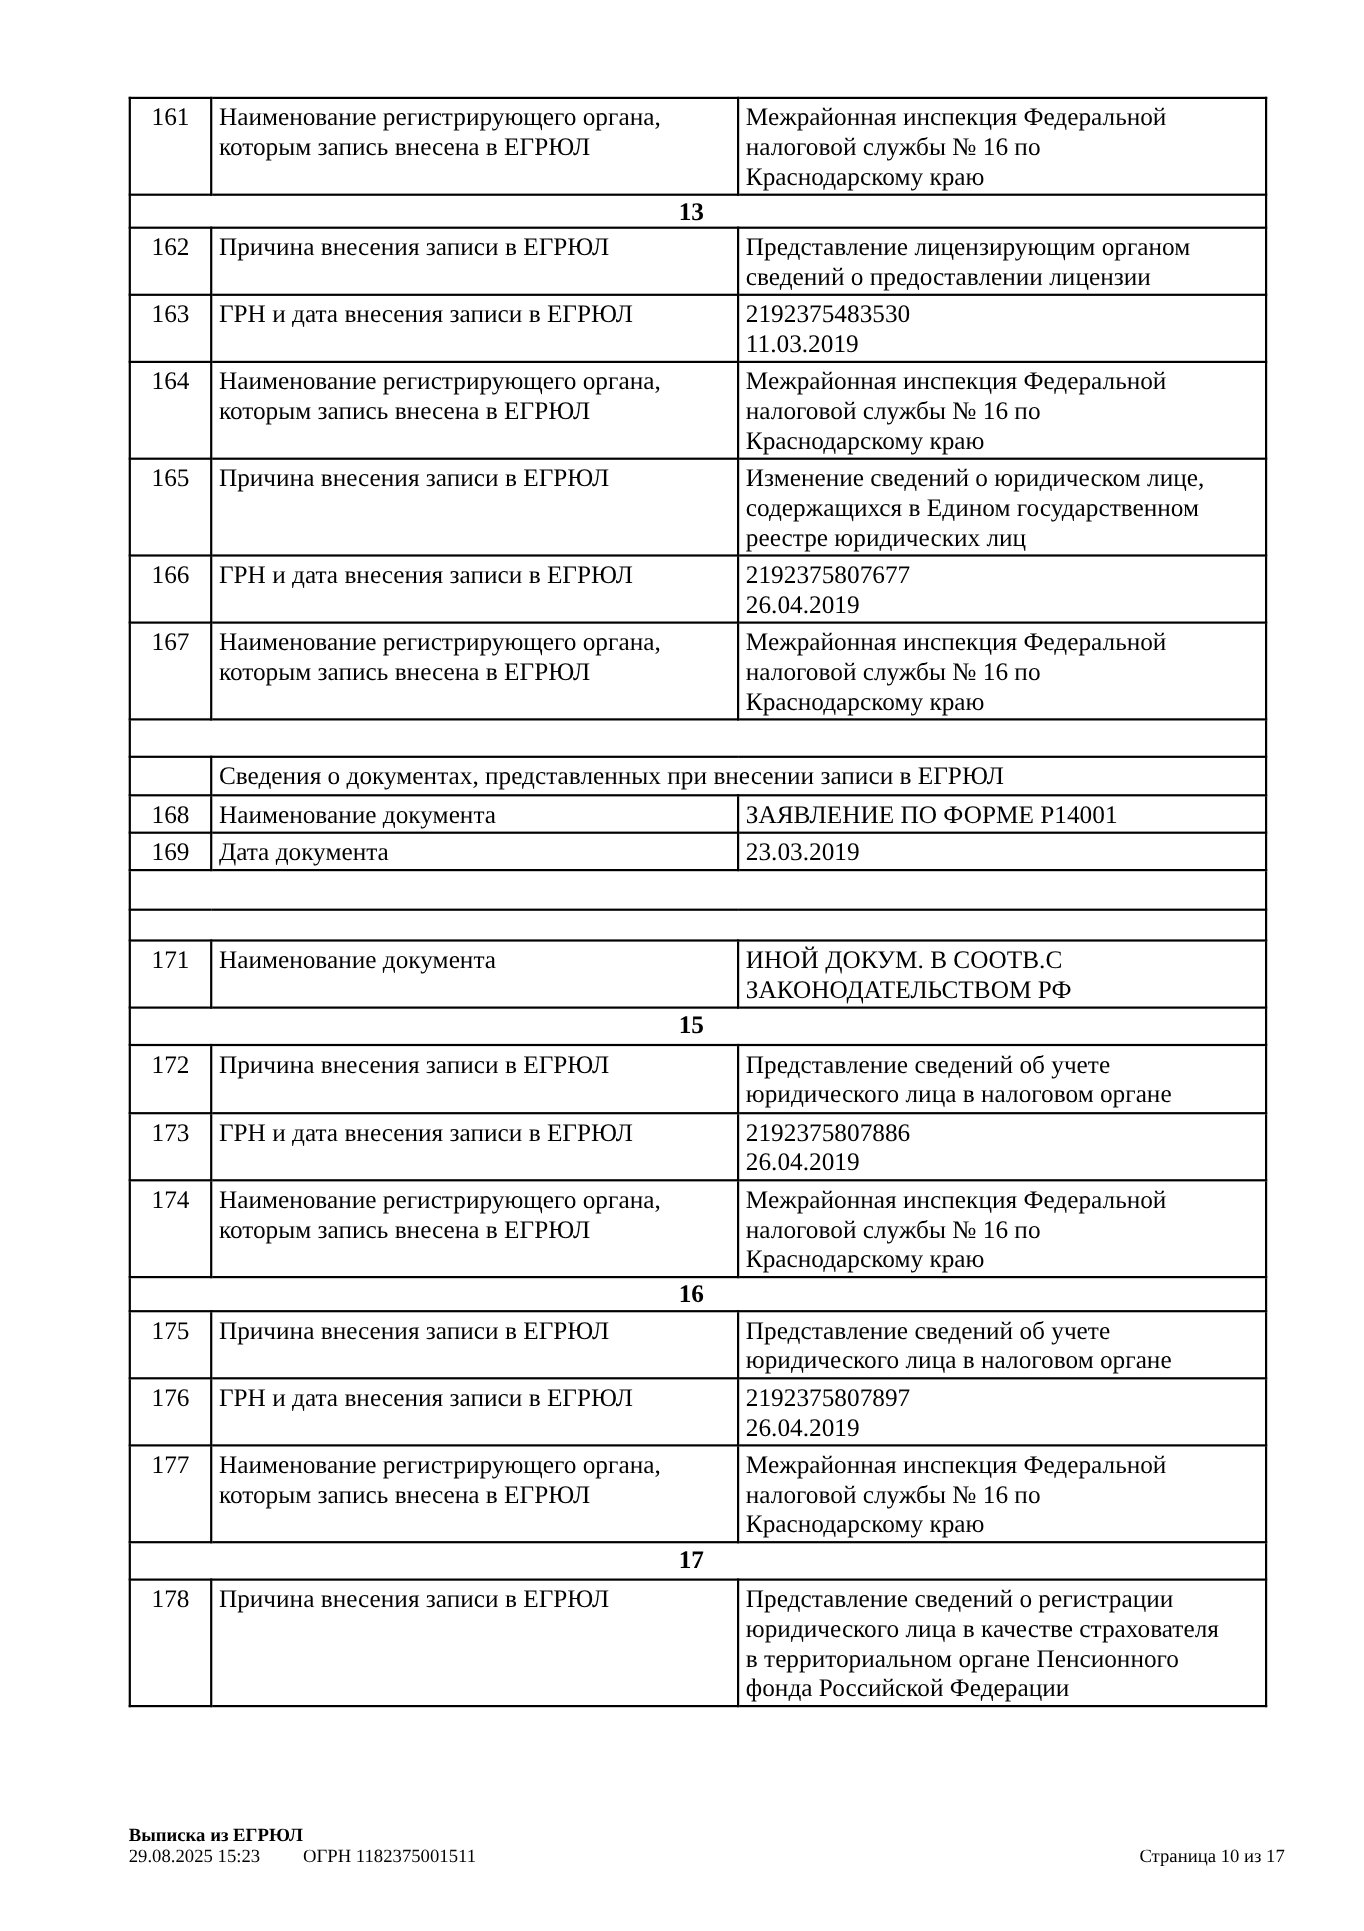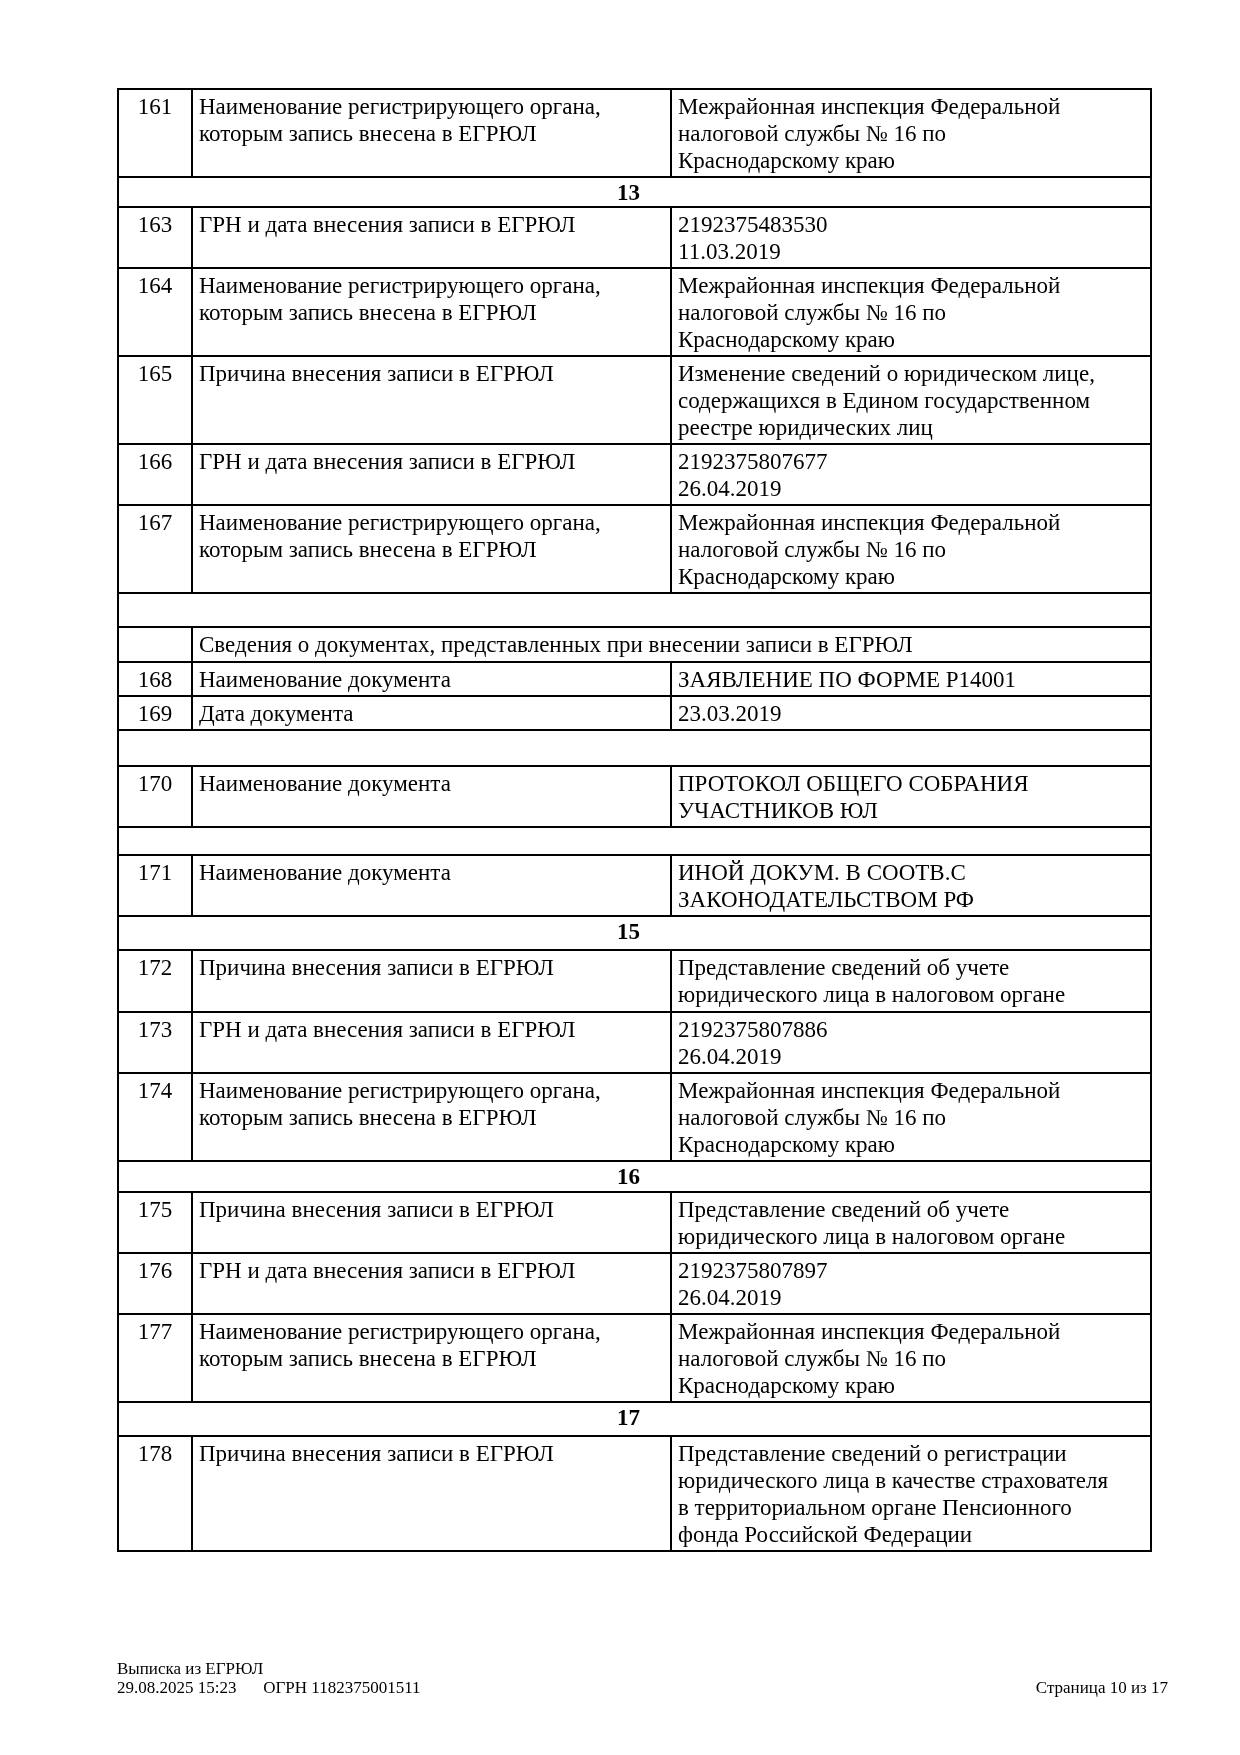--- a/index.html
+++ b/index.html
@@ -57,21 +57,21 @@
     position: absolute;
     left: 117px;
     right: 72px;
     top: 1659px;
     display: flex;
     align-items: flex-end;
     font-size: 17px;
     line-height: 19px;
   }
   .footer .f-left .f-title {
-    font-weight: normal;
+    font-weight: bold;
     text-align: center;
   }
   .footer .f-center {
     flex: 1;
     text-align: left;
   }
   .footer .f-right {
     text-align: right;
   }
 </style>
@@ -91,20 +91,26 @@
         <td class="num">161</td>
         <td class="lbl">Наименование регистрирующего органа,
 которым запись внесена в ЕГРЮЛ</td>
         <td class="val">Межрайонная инспекция Федеральной
 налоговой службы № 16 по
 Краснодарскому краю</td>
       </tr>
       <tr style="height:30px">
         <td class="sec" colspan="3">13</td>
       </tr>
+      <tr style="height:61px">
+        <td class="num">162</td>
+        <td class="lbl">Причина внесения записи в ЕГРЮЛ</td>
+        <td class="val">Представление лицензирующим органом
+сведений о предоставлении лицензии</td>
+      </tr>
       <tr style="height:59px">
         <td class="num">163</td>
         <td class="lbl">ГРН и дата внесения записи в ЕГРЮЛ</td>
         <td class="val">2192375483530
 11.03.2019</td>
       </tr>
       <tr style="height:85px">
         <td class="num">164</td>
         <td class="lbl">Наименование регистрирующего органа,
 которым запись внесена в ЕГРЮЛ</td>
@@ -145,26 +151,20 @@
         <td class="lbl">Наименование документа</td>
         <td class="val">ЗАЯВЛЕНИЕ ПО ФОРМЕ Р14001</td>
       </tr>
       <tr style="height:32px">
         <td class="num">169</td>
         <td class="lbl">Дата документа</td>
         <td class="val">23.03.2019</td>
       </tr>
       <tr style="height:36px">
         <td class="sp" colspan="3"></td>
-      </tr>
-      <tr style="height:59px">
-        <td class="num">170</td>
-        <td class="lbl">Наименование документа</td>
-        <td class="val">ПРОТОКОЛ ОБЩЕГО СОБРАНИЯ
-УЧАСТНИКОВ ЮЛ</td>
       </tr>
       <tr style="height:28px">
         <td class="sp" colspan="3"></td>
       </tr>
       <tr style="height:61px">
         <td class="num">171</td>
         <td class="lbl">Наименование документа</td>
         <td class="val">ИНОЙ ДОКУМ. В СООТВ.С
 ЗАКОНОДАТЕЛЬСТВОМ РФ</td>
       </tr>

